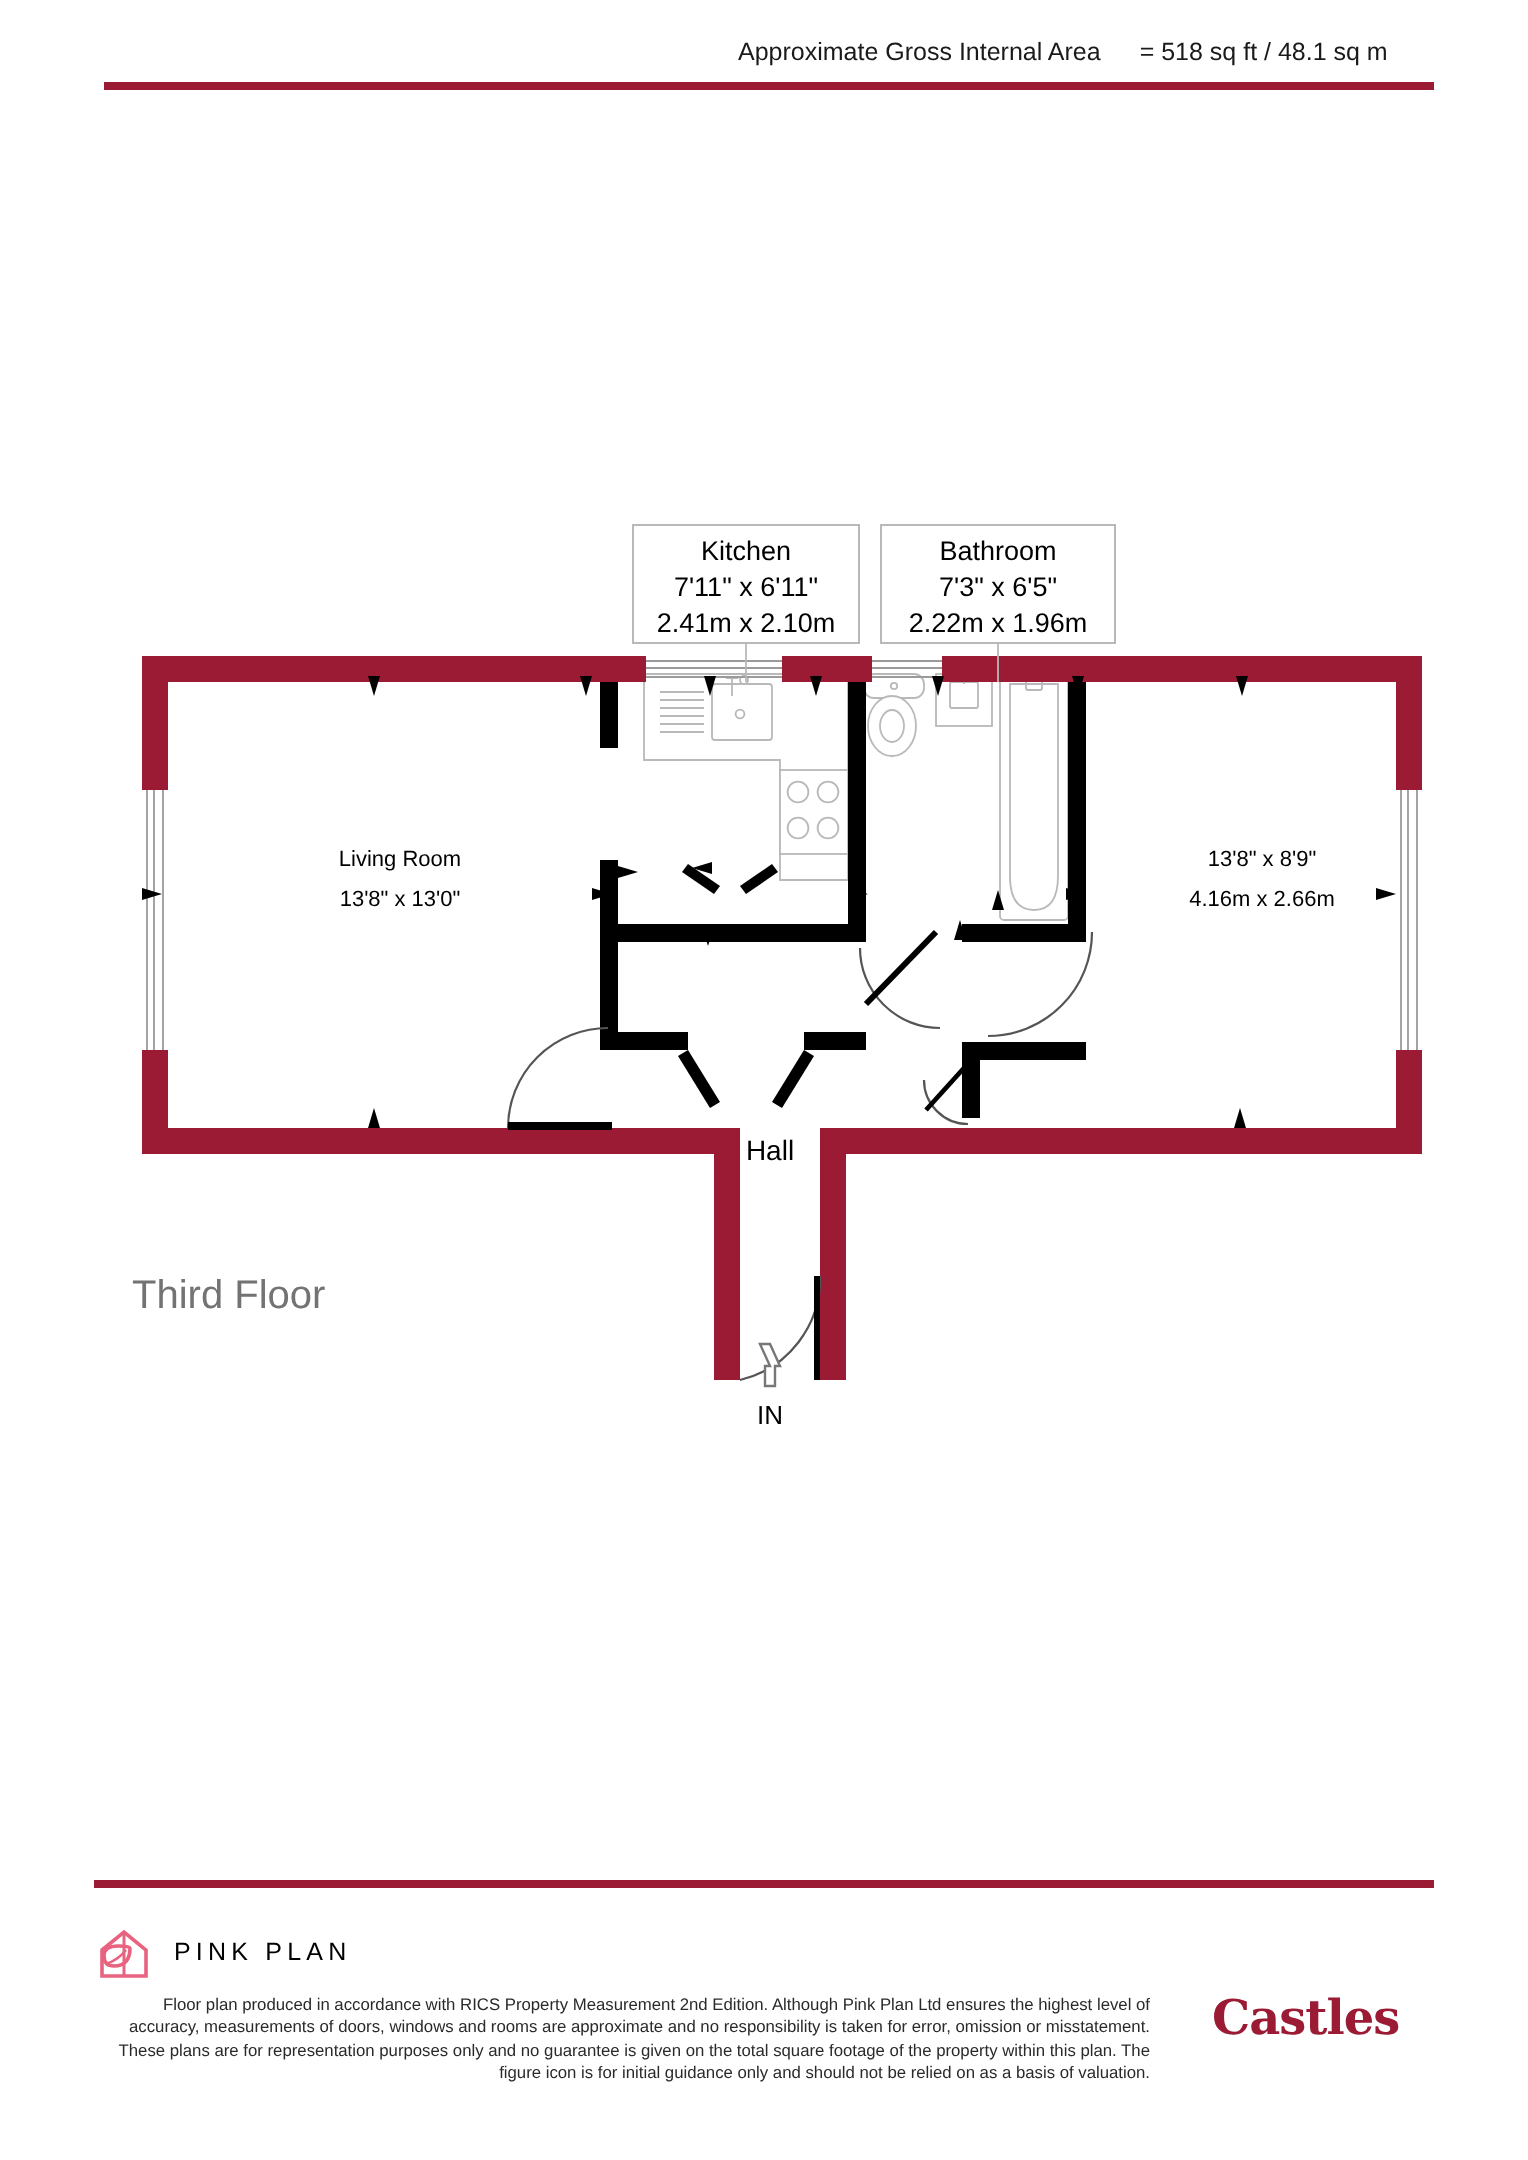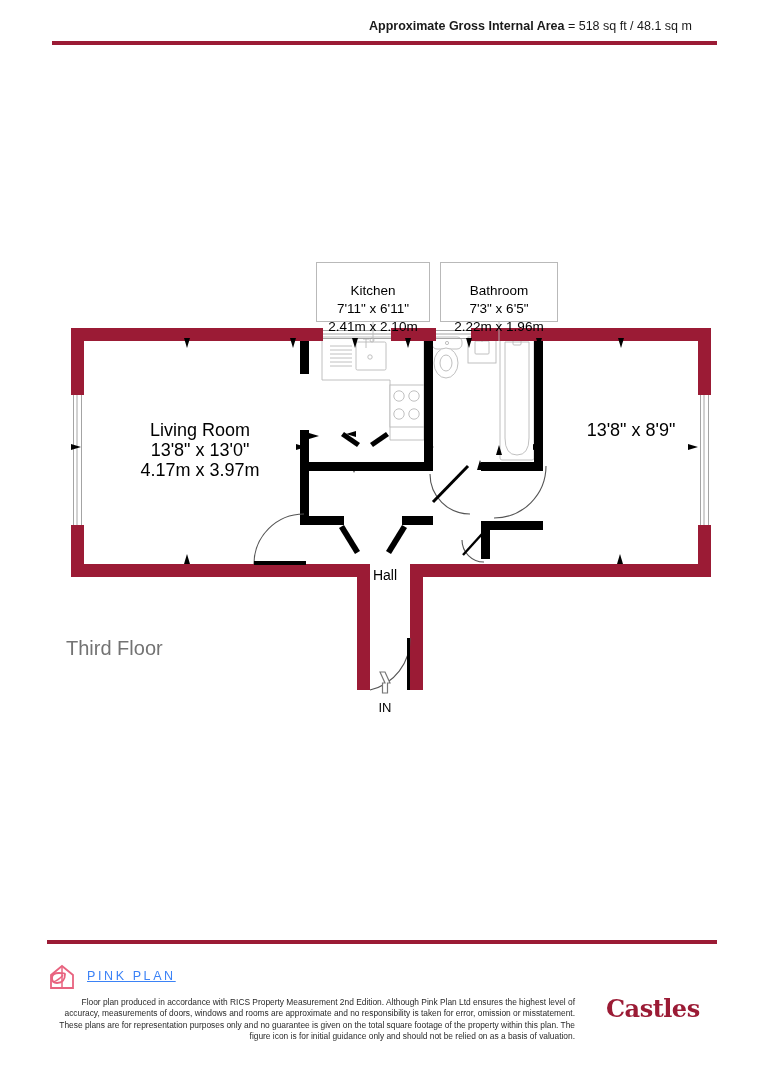--- a/index.html
+++ b/index.html
@@ -34,24 +34,25 @@
     white-space: nowrap;
   }
   #header-area-wrap {
     position: absolute;
     left: 369px;
     top: 19px;
     font-size: 12.5px;
     white-space: nowrap;
   }
   #header-area-label {
-    font-weight: bold;
+    font-weight: normal;
   }
   #header-area-value {
     font-weight: normal;
+    padding-left: 16px;
   }
   #header-rule {
     position: absolute;
     left: 52px;
     top: 41px;
     width: 665px;
     height: 4px;
     background: #9B1B35;
   }
 
@@ -76,23 +77,22 @@
     left: 0; top: 0;
     width: 30px;
     height: 30px;
   }
   #pinkplan-word {
     position: absolute;
     left: 40px;
     top: 7px;
     font-size: 12.5px;
     letter-spacing: 2.6px;
-    color: #3b82f6;
+    color: #000000;
     font-weight: normal;
-    text-decoration: underline;
   }
   #disclaimer {
     position: absolute;
     left: 47px;
     top: 997px;
     width: 528px;
     font-size: 8.4px;
     line-height: 11.4px;
     color: #2a2a2a;
     text-align: right;
@@ -119,38 +119,38 @@
     top: 0;
     width: 764px;
     height: 1080px;
     pointer-events: none;
   }
 
   
   .room-label {
     position: absolute;
     text-align: center;
-    font-size: 18px;
+    font-size: 11px;
     line-height: 20px;
     color: #000;
     white-space: nowrap;
   }
   .room-label .ln { display: block; }
 
   .callout {
     position: absolute;
     text-align: center;
     font-size: 13.5px;
     line-height: 18px;
     color: #000;
     white-space: nowrap;
     background: #ffffff;
     border: 1px solid #b9b9b9;
     box-sizing: border-box;
-    padding-top: 19px;
+    padding-top: 4px;
   }
   .callout .ln { display: block; }
 
   #label-living {
     left: 110px;
     top: 420px;
     width: 180px;
   }
   #label-bedroom {
     left: 541px;
@@ -376,25 +376,25 @@
 
   <g stroke="#b9b9b9" stroke-width="0.9">
     <line x1="373" y1="322" x2="373" y2="341"></line>
     <line x1="499" y1="322" x2="499" y2="341"></line>
   </g>
 </svg>
 
 <div class="room-label" id="label-living">
   <span class="ln">Living Room</span>
   <span class="ln">13'8" x 13'0"</span>
-  <span class="ln">4.17m x 3.97m</span>
 </div>
 
 <div class="room-label" id="label-bedroom">
   <span class="ln">13'8" x 8'9"</span>
+  <span class="ln">4.16m x 2.66m</span>
 </div>
 
 <div class="callout" id="label-kitchen">
   <span class="ln">Kitchen</span>
   <span class="ln">7'11" x 6'11"</span>
   <span class="ln">2.41m x 2.10m</span>
 </div>
 
 <div class="callout" id="label-bathroom">
   <span class="ln">Bathroom</span>

